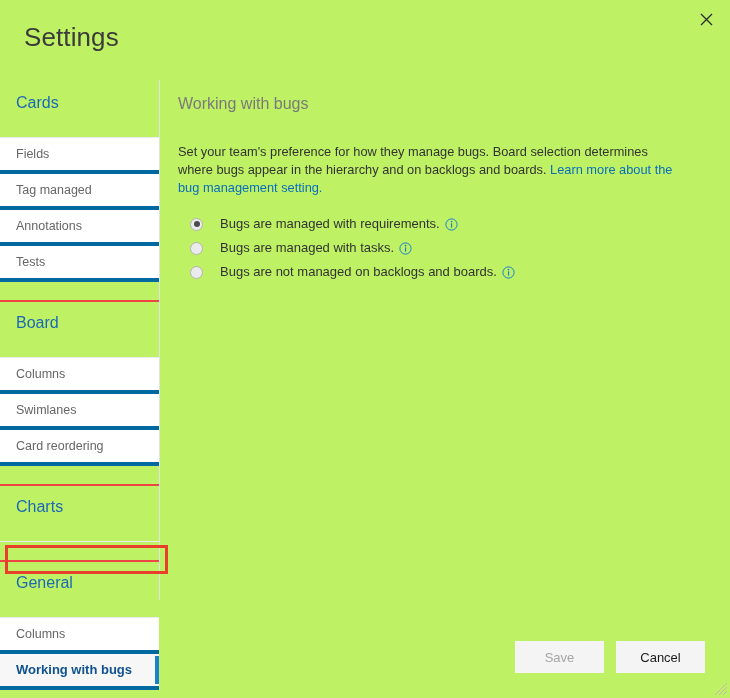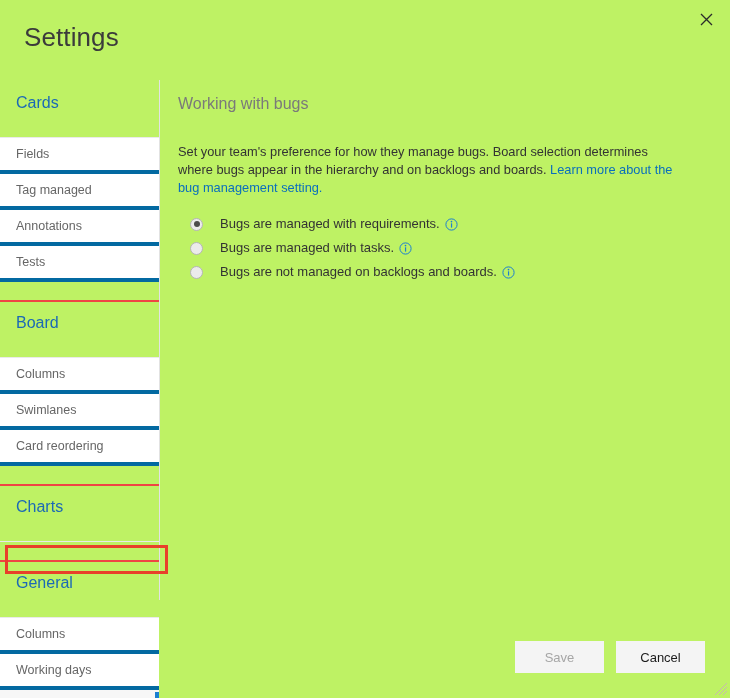--- a/index.html
+++ b/index.html
@@ -259,21 +259,20 @@
         <div class="nav-item"><span>Columns</span></div>
         <div class="nav-item"><span>Swimlanes</span></div>
         <div class="nav-item"><span>Card reordering</span></div>
       </div>
       <div class="nav-section">
         <div class="nav-header">Charts</div>
       </div>
       <div class="nav-section">
         <div class="nav-header">General</div>
         <div class="nav-item"><span>Columns</span></div>
-        <div class="nav-item"><span>Working days</span></div>
         <div class="nav-item selected"><span>Working with bugs</span><span class="sel-bar"></span></div>
       </div>
     </nav>
   <div id="annotation-box"></div>
 
   <main id="content">
     <div id="content-title">Working with bugs</div>
 
     <p id="description">
       <span>Set your team's preference for how they manage bugs. Board selection determines where bugs appear in the hierarchy and on backlogs and boards. </span><a href="#">Learn more about the bug management setting.</a>

